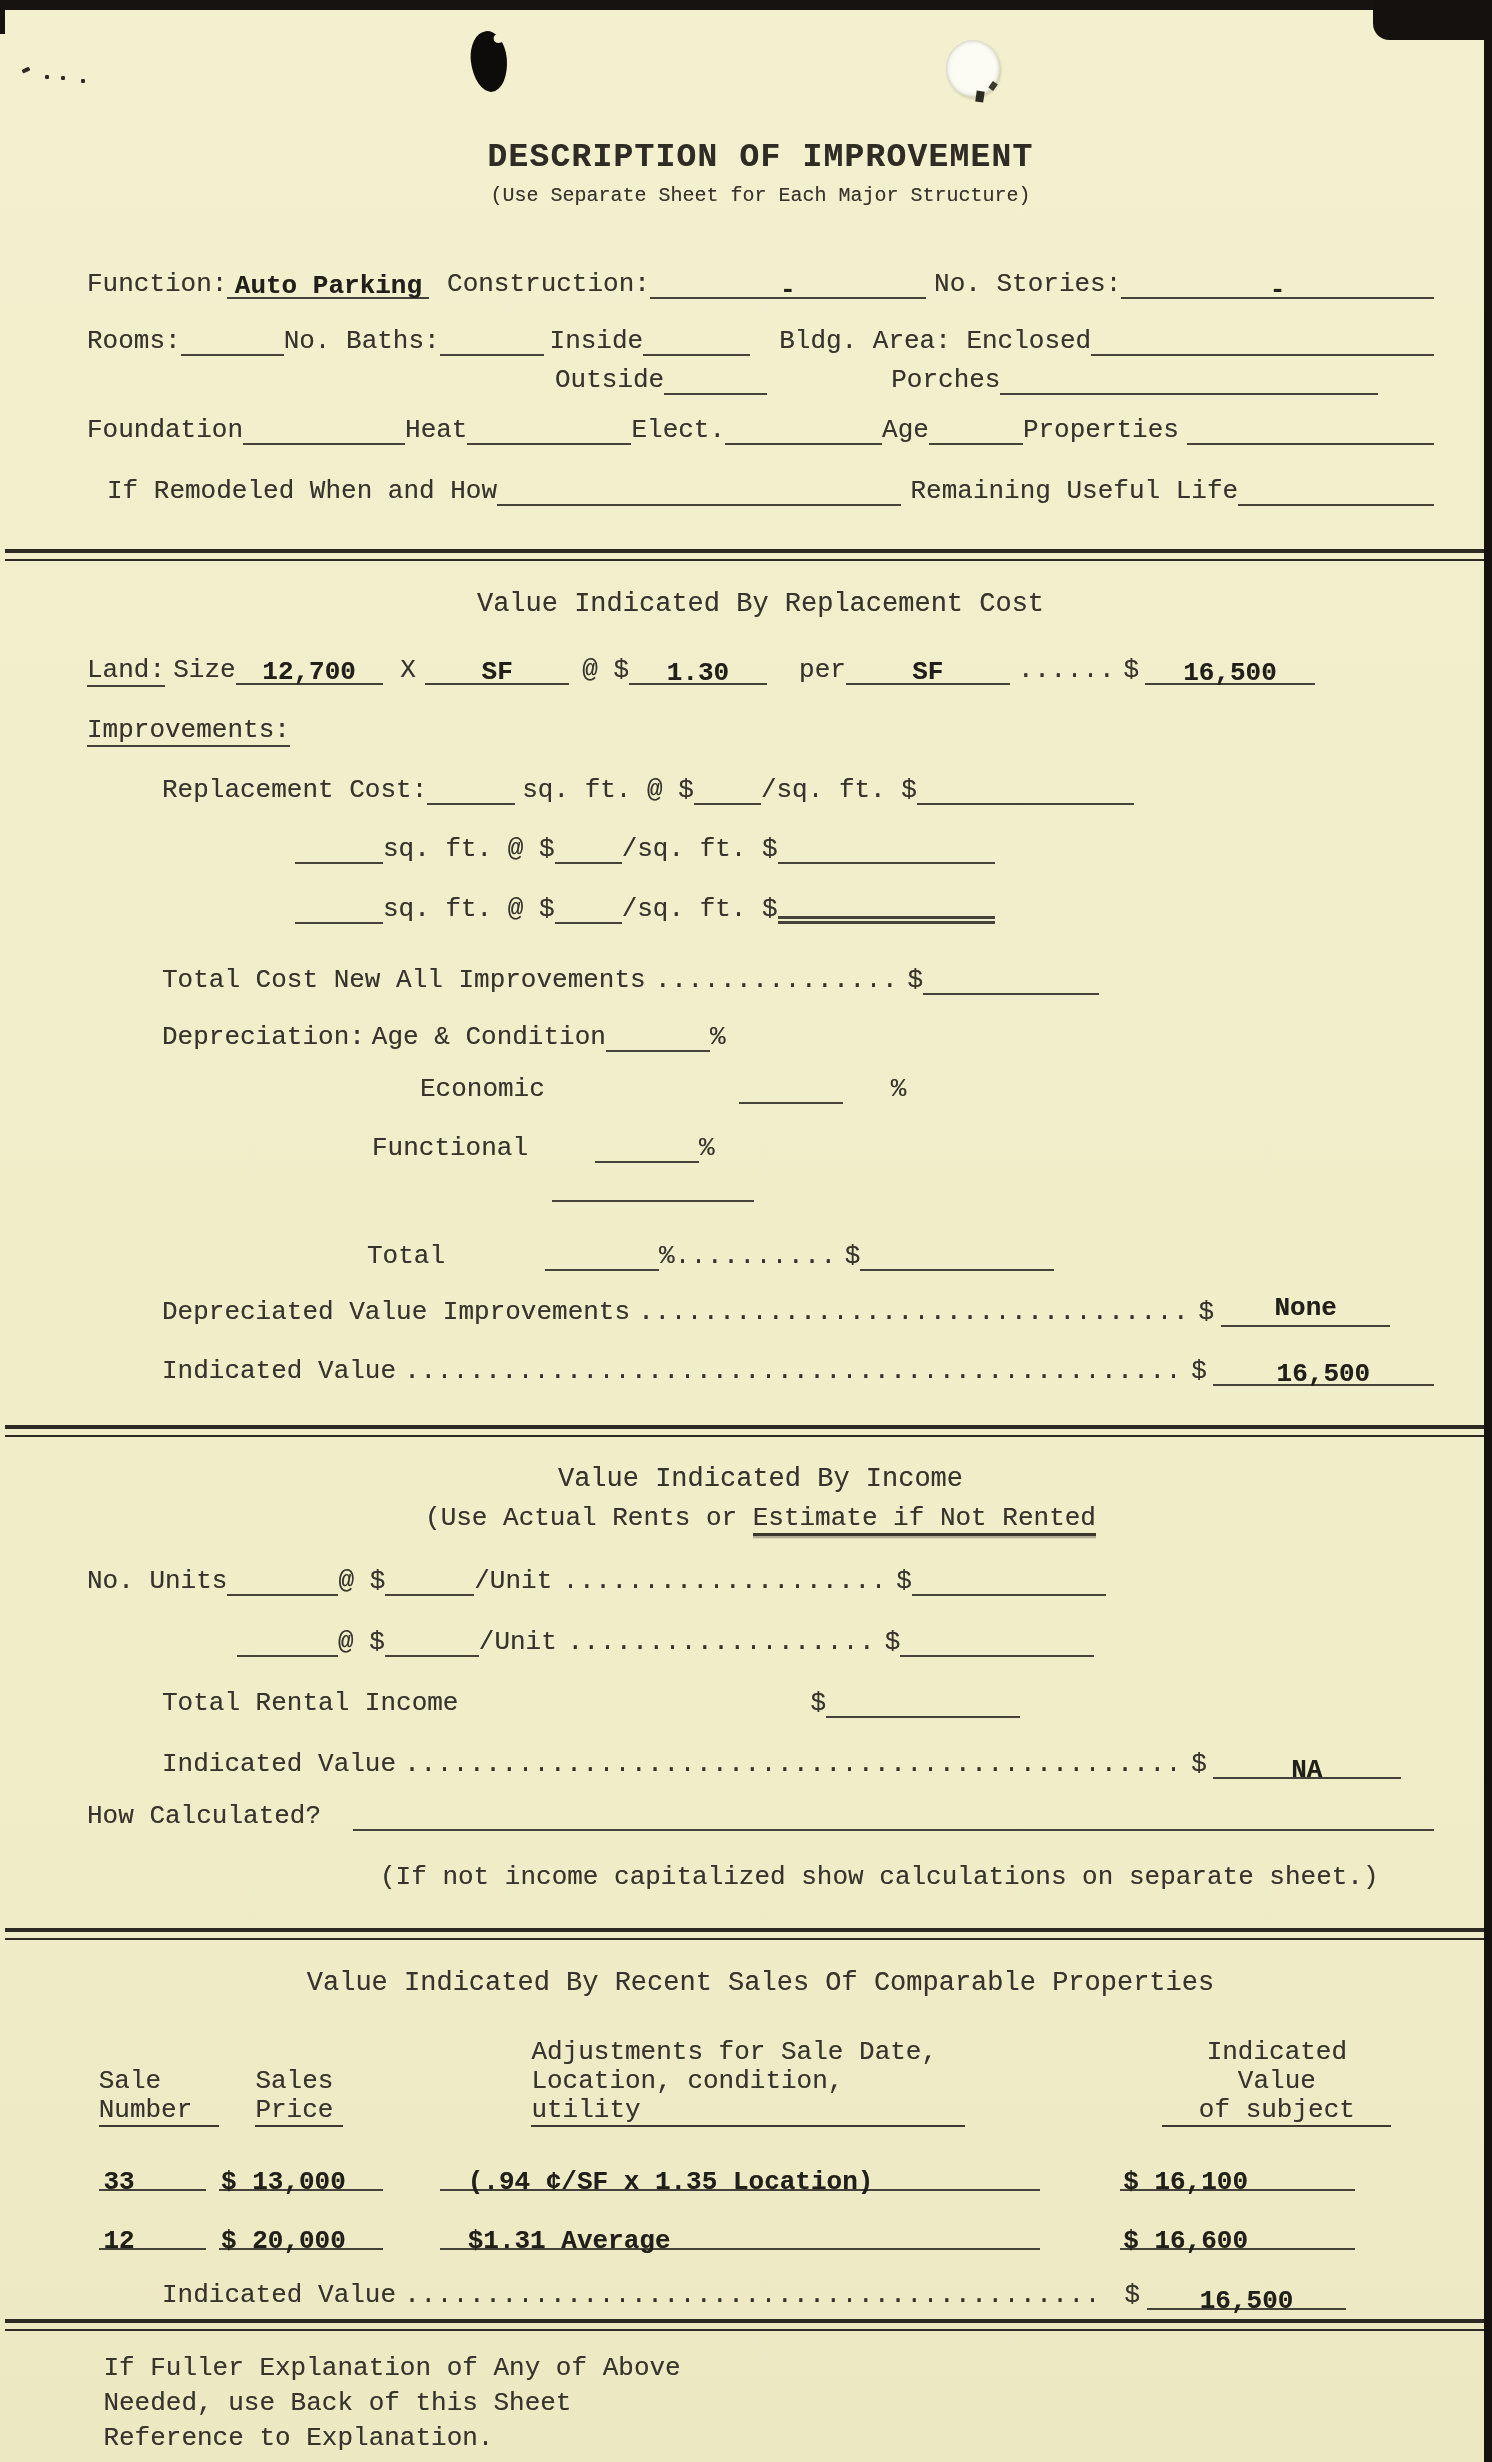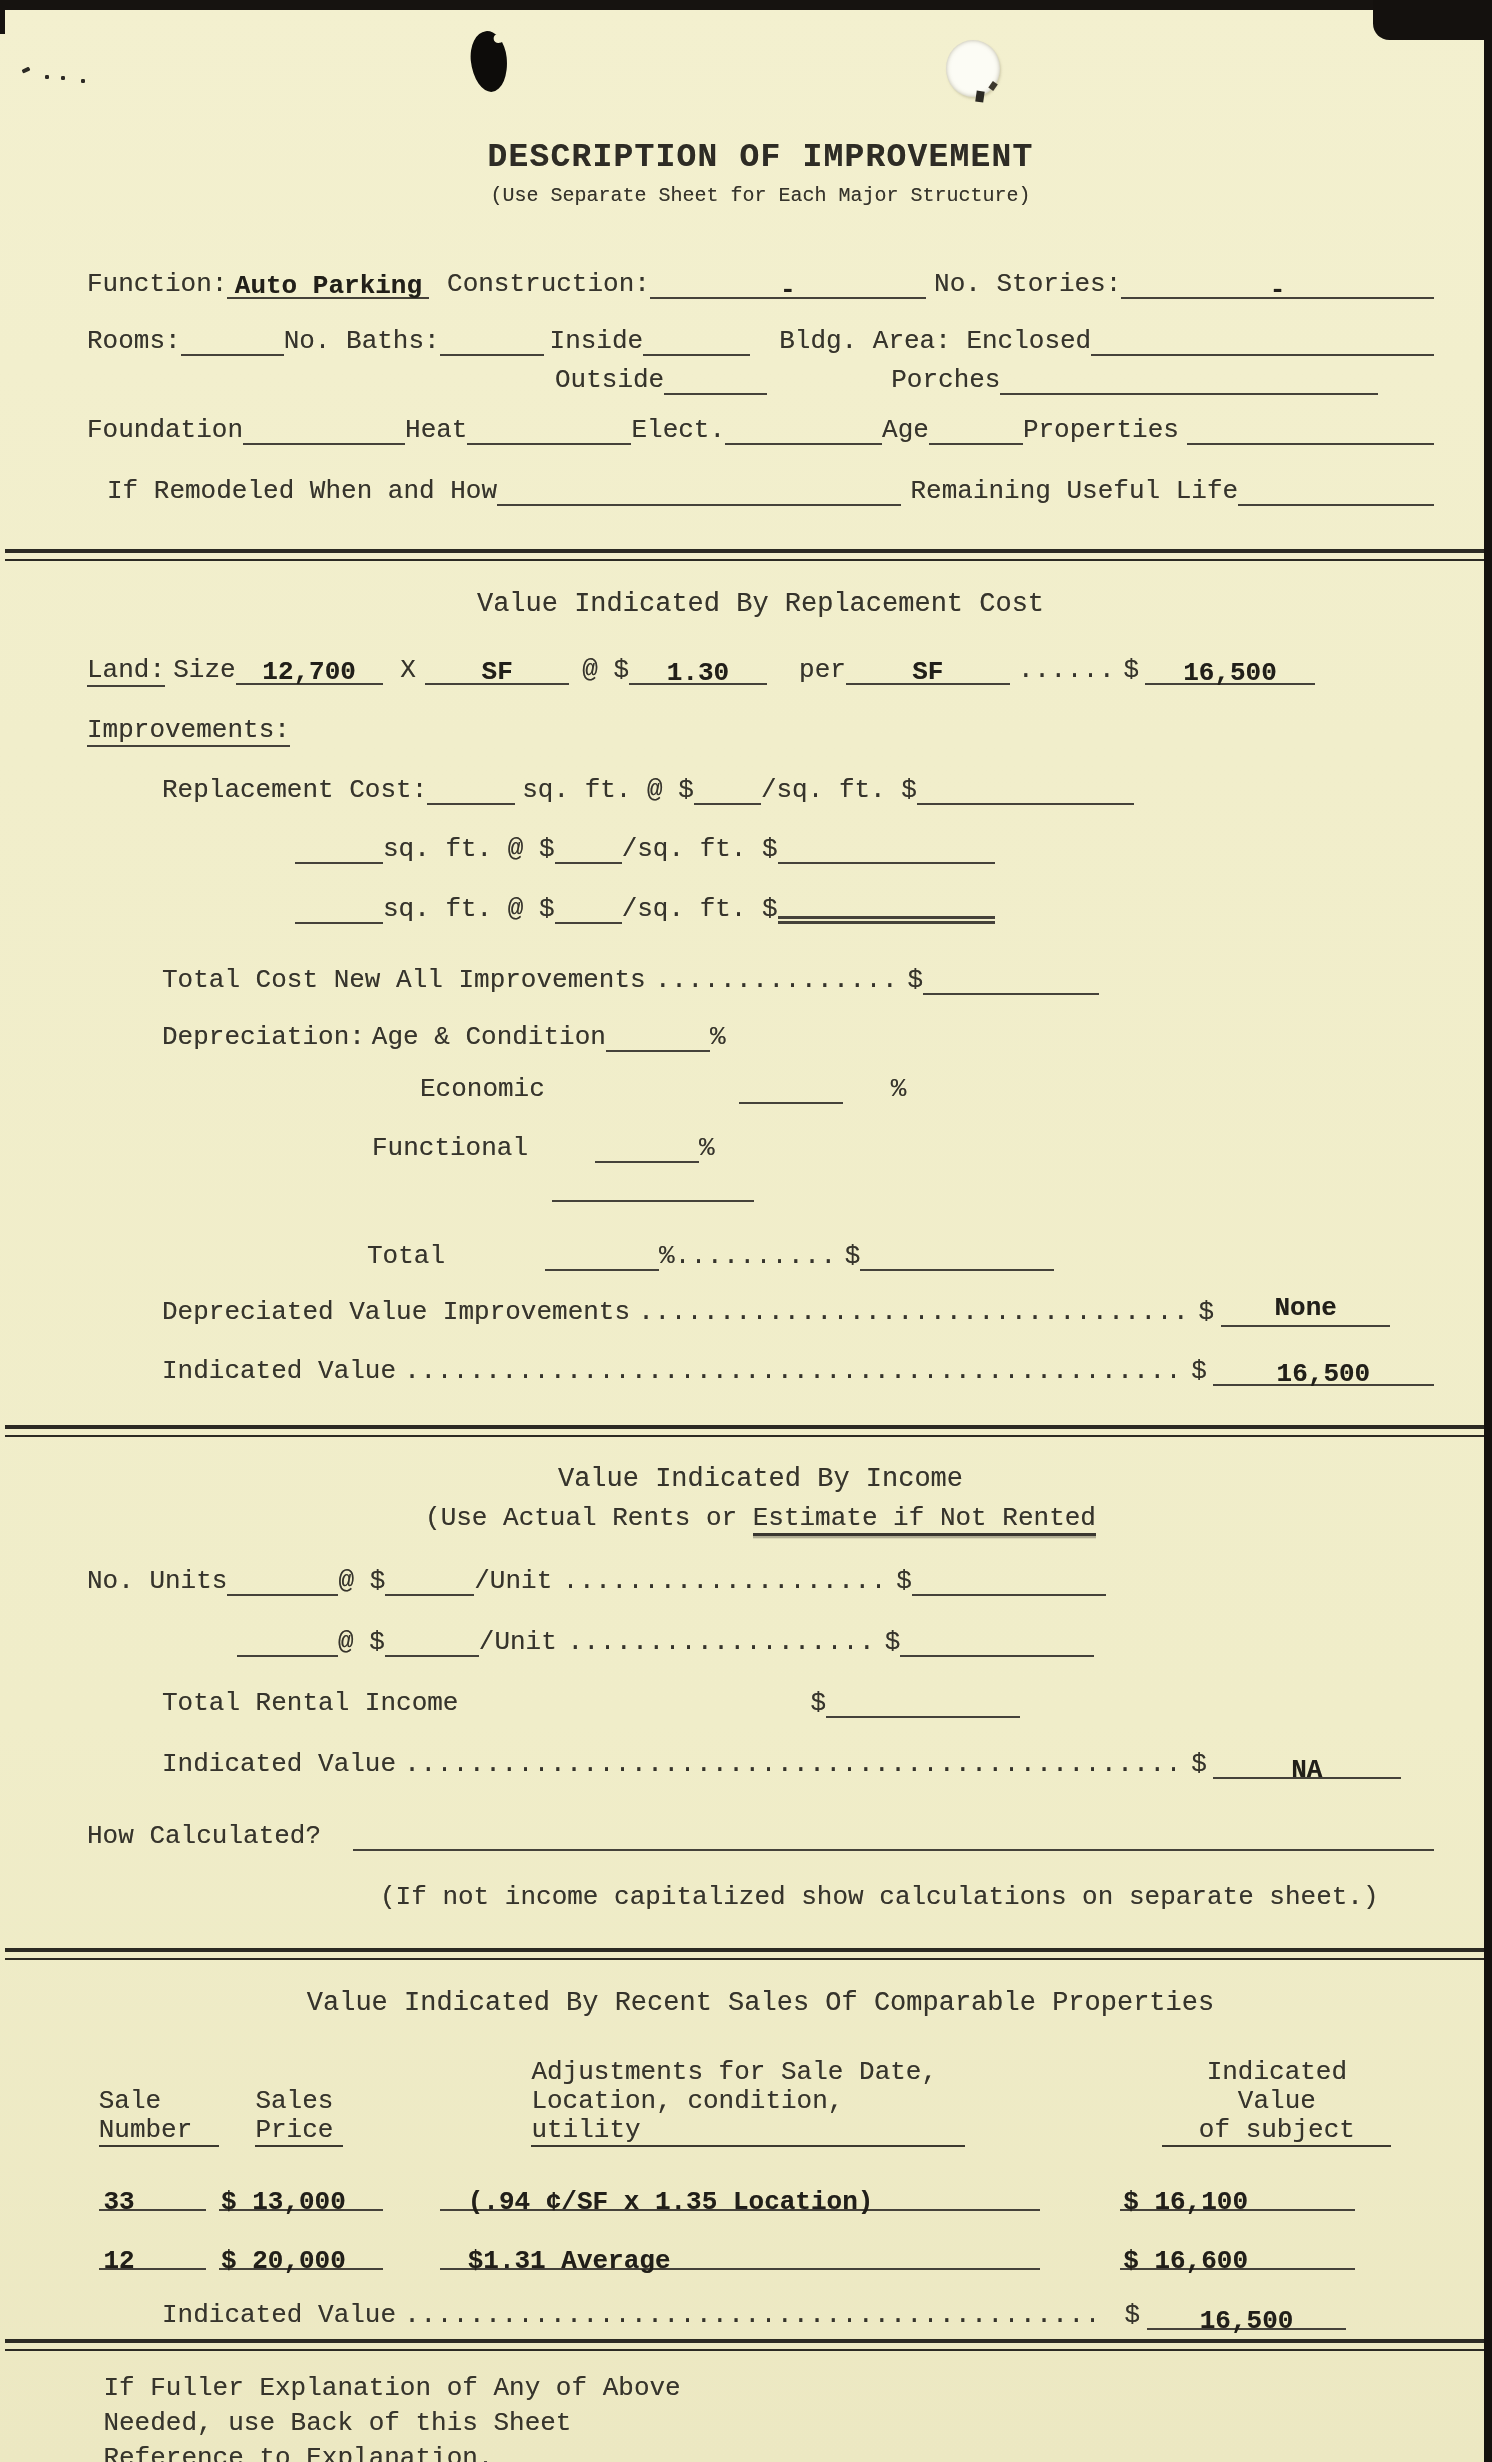--- a/index.html
+++ b/index.html
@@ -308,21 +308,21 @@
       <span class="sp" style="width:75px;"></span>
       <span class="lbl">Indicated Value</span>
       <span class="sp" style="width:8.2px;"></span>
       <span class="lbl dots">................................................</span>
       <span class="sp" style="width:9.4px;"></span>
       <span class="lbl">$</span>
       <span class="sp" style="width:5.9px;"></span>
       <span class="fill" style="width:188px;"><span class="val">NA</span></span>
     </div>
 
-    <div class="row" style="margin-top:43px;gap:32px;">
+    <div class="row" style="margin-top:23px;gap:32px;">
       <span class="lbl">How Calculated?</span>
       <span class="fill grow"></span>
     </div>
 
     <div class="row" style="margin-top:32px;">
       <span class="sp" style="width:293px;"></span>
       <span class="lbl">(If not income capitalized show calculations on separate sheet.)</span>
     </div>
 
     <div class="rule" style="margin-top:36px;"></div>

